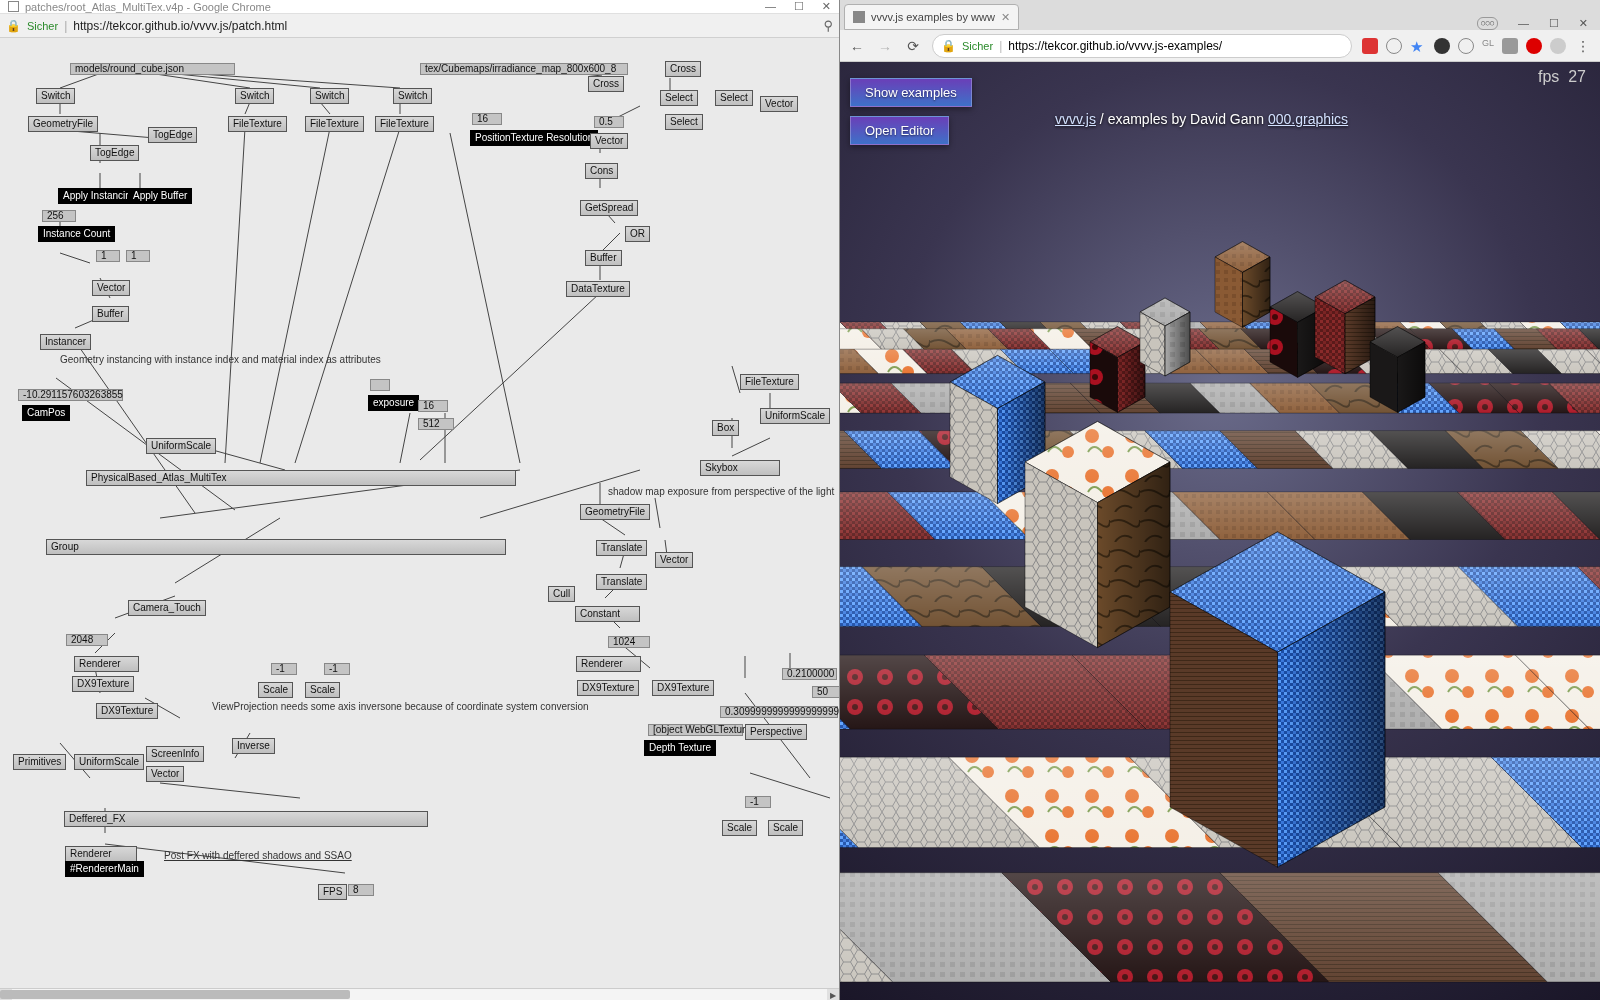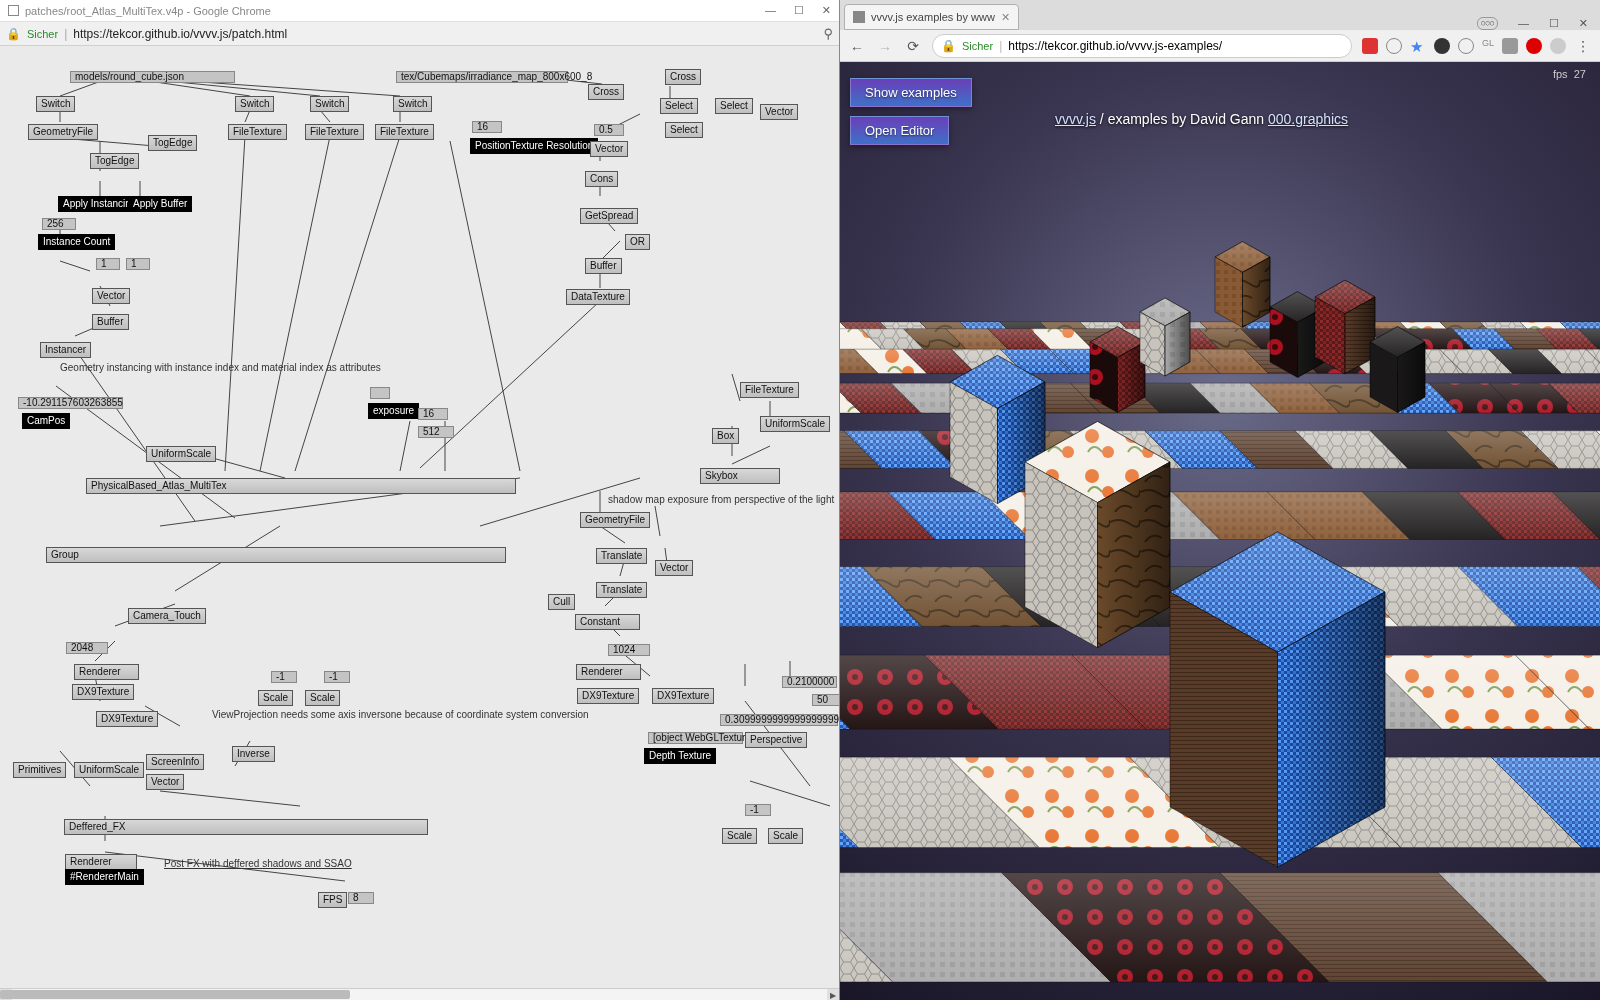--- a/index.html
+++ b/index.html
@@ -1,20 +1,20 @@
 <!DOCTYPE html>
 <html><head>
 <meta charset="utf-8">
 <style>
 * { margin: 0; padding: 0; box-sizing: border-box; }
 body { font-family: Arial, sans-serif; width: 1600px; height: 1000px; overflow: hidden; display: flex; background: #fff; }
 
 
 .window-left { width: 840px; height: 1000px; border-right: 1px solid #888; display: flex; flex-direction: column; position: relative; }
-.titlebar { height: 22px; background: #fff; display: flex; align-items: center; padding: 0 8px; font-size: 11px; color: #888; border-bottom: 1px solid #e0e0e0; }
+.titlebar { height: 14px; background: #fff; display: flex; align-items: center; padding: 0 8px; font-size: 11px; color: #888; border-bottom: 1px solid #e0e0e0; }
 .titlebar .win-controls { margin-left: auto; display: flex; gap: 18px; font-size: 11px; color: #666; }
 .addrbar { height: 24px; background: #f0f0f0; display: flex; align-items: center; padding: 0 6px; font-size: 12px; border-bottom: 1px solid #d0d0d0; gap: 6px; }
 .secure { color: #2a8a2a; font-size: 11px; }
 .url { color: #222; font-size: 12px; }
 .canvas-area { flex: 1; background: #eaeaea; position: relative; overflow: hidden; }
 .hscroll { height: 12px; background: #f4f4f4; border-top: 1px solid #ccc; position: relative; }
 .hscroll-thumb { position: absolute; left: 0; top: 1px; height: 9px; width: 350px; background: #bbb; border-radius: 2px; }
 .hscroll-btn { position:absolute; top:0; width:12px; height:12px; background:#e0e0e0; display:flex; align-items:center; justify-content:center; font-size:8px; color:#555;}
 .hscroll-btn.left{left:0}.hscroll-btn.right{right:0}
 
@@ -37,21 +37,21 @@
 .addrbar2 { height: 32px; background: #f0f0f0; display: flex; align-items: center; padding: 0 8px; gap: 10px; border-bottom: 1px solid #ccc; }
 .navbtn { width: 18px; height: 18px; display: flex; align-items: center; justify-content: center; font-size: 14px; color: #555; }
 .omnibox { flex: 1; background: #fff; border: 1px solid #ccc; border-radius: 12px; height: 24px; display: flex; align-items: center; padding: 0 8px; font-size: 12px; gap: 6px; }
 .ext-icons { display: flex; gap: 8px; align-items: center; }
 .ext { width: 16px; height: 16px; border-radius: 3px; }
 .viewport { flex: 1; position: relative; background: radial-gradient(circle at 50% 35%, #6a6b8a 0%, #3a3550 45%, #1a1628 100%); overflow: hidden; }
 
 .hud-btn { position: absolute; padding: 6px 14px; border-radius: 0; font-size: 13px; color: #fff; text-shadow: 0 1px 2px rgba(0,0,0,.6); background: linear-gradient(#6a3fb8,#3e71c8); box-shadow: 0 2px 6px rgba(0,0,0,.4); border:1px solid rgba(255,255,255,.25);}
 .hud-title { position: absolute; top: 16px; right: 30px; font-size: 14px; color: #fff; text-shadow: 0 1px 3px #000; margin-top: 33px;}
 .hud-title a { color: #d3e1ff; text-decoration: underline; }
-.fps { position: absolute; top: 6px; right: 14px; font-size: 11px; color: #ccc; margin-left: 37px; }
+.fps { position: absolute; top: 6px; right: 14px; font-size: 16px; color: #ccc; margin-left: 37px; }
 </style>
 </head>
 <body>
 
 <div class="window-left">
   <div class="titlebar">
     <span style="width:11px;height:11px;border:1px solid #888;margin-right:6px;"></span>
     <span>patches/root_Atlas_MultiTex.v4p - Google Chrome</span>
     <div class="win-controls">
       <span>—</span>
@@ -132,21 +132,21 @@
         <line x1="640" y1="432" x2="480" y2="480"></line>
       <line x1="745" y1="655" x2="810" y2="740"></line>
         <line x1="750" y1="735" x2="830" y2="760"></line>
       <line x1="745" y1="640" x2="745" y2="618"></line>
         <line x1="790" y1="640" x2="790" y2="615"></line>
     </svg>
 
     <div class="node io" style="left:70px;top:25px;width:165px;">
         <span>models/round_cube.json</span>
       </div>
-    <div class="node io" style="left:396px;top:25px;width:172px;">
+    <div class="node io" style="left:420px;top:25px;width:208px;">
         <span>tex/Cubemaps/irradiance_map_800x600_8</span>
       </div>
 
     <div class="node" style="left:36px;top:50px;">
         <span>Switch</span>
       </div>
     <div class="node" style="left:235px;top:50px;">
         <span>Switch</span>
       </div>
     <div class="node" style="left:310px;top:50px;">

